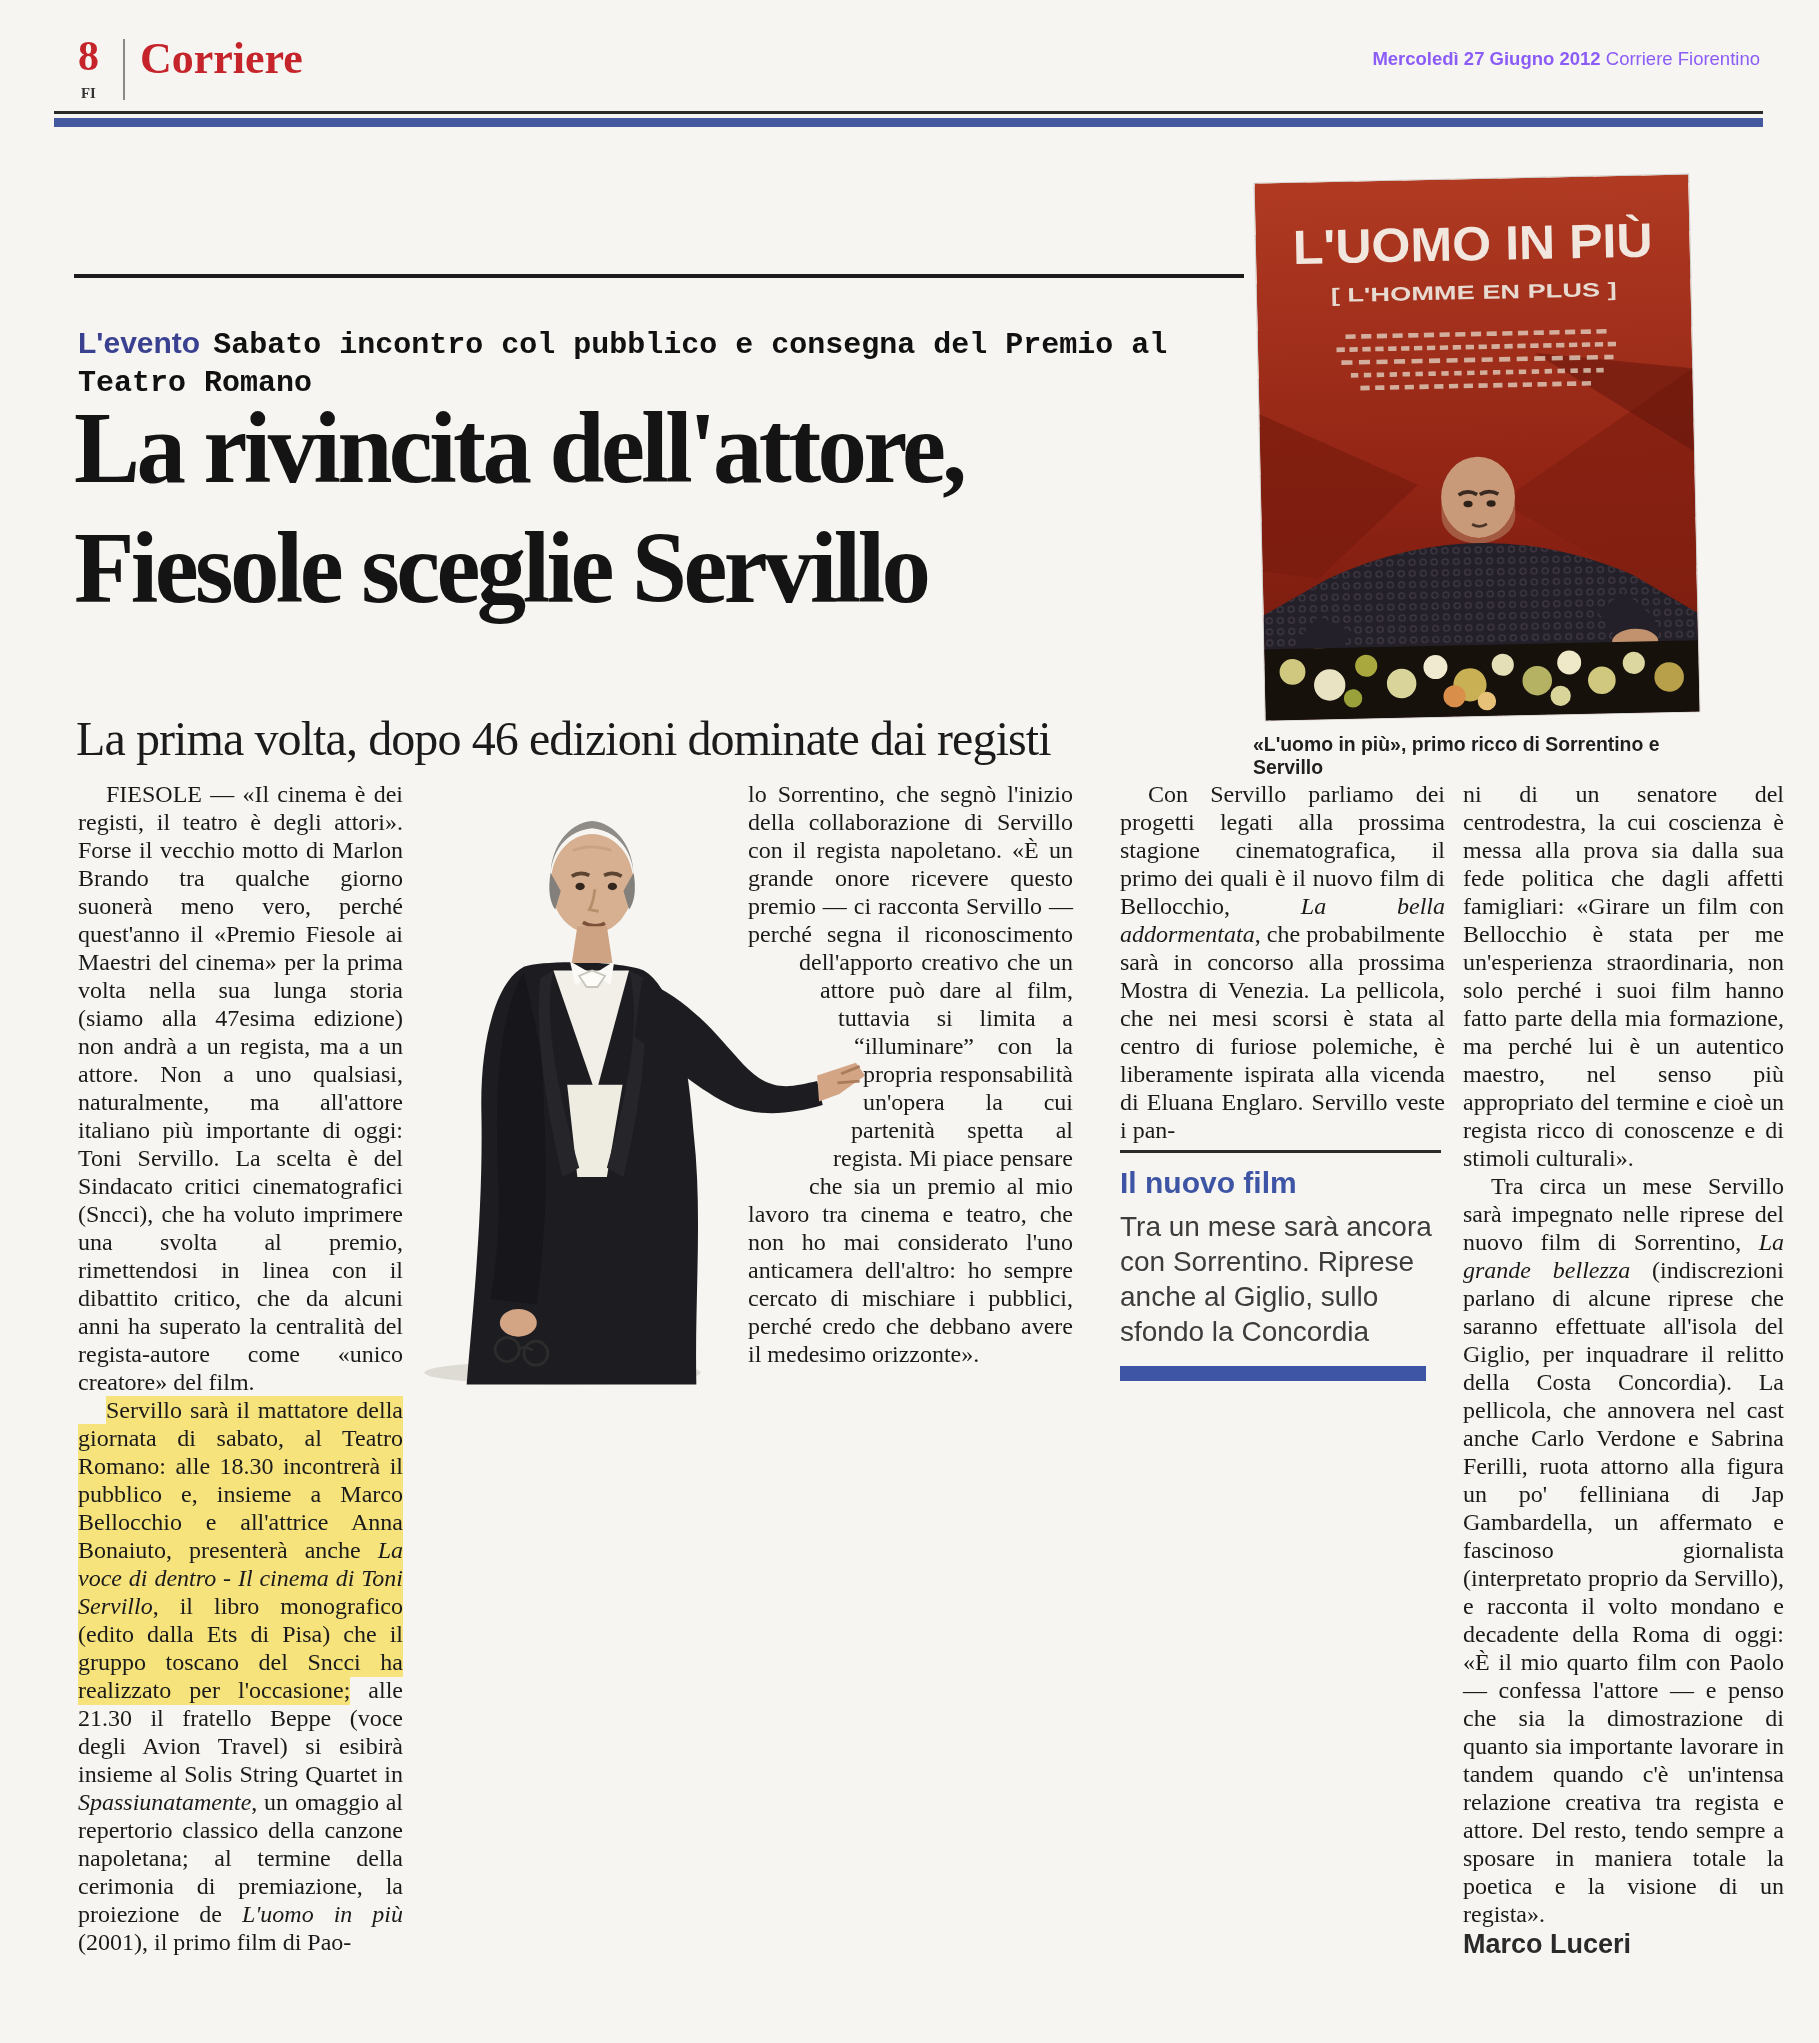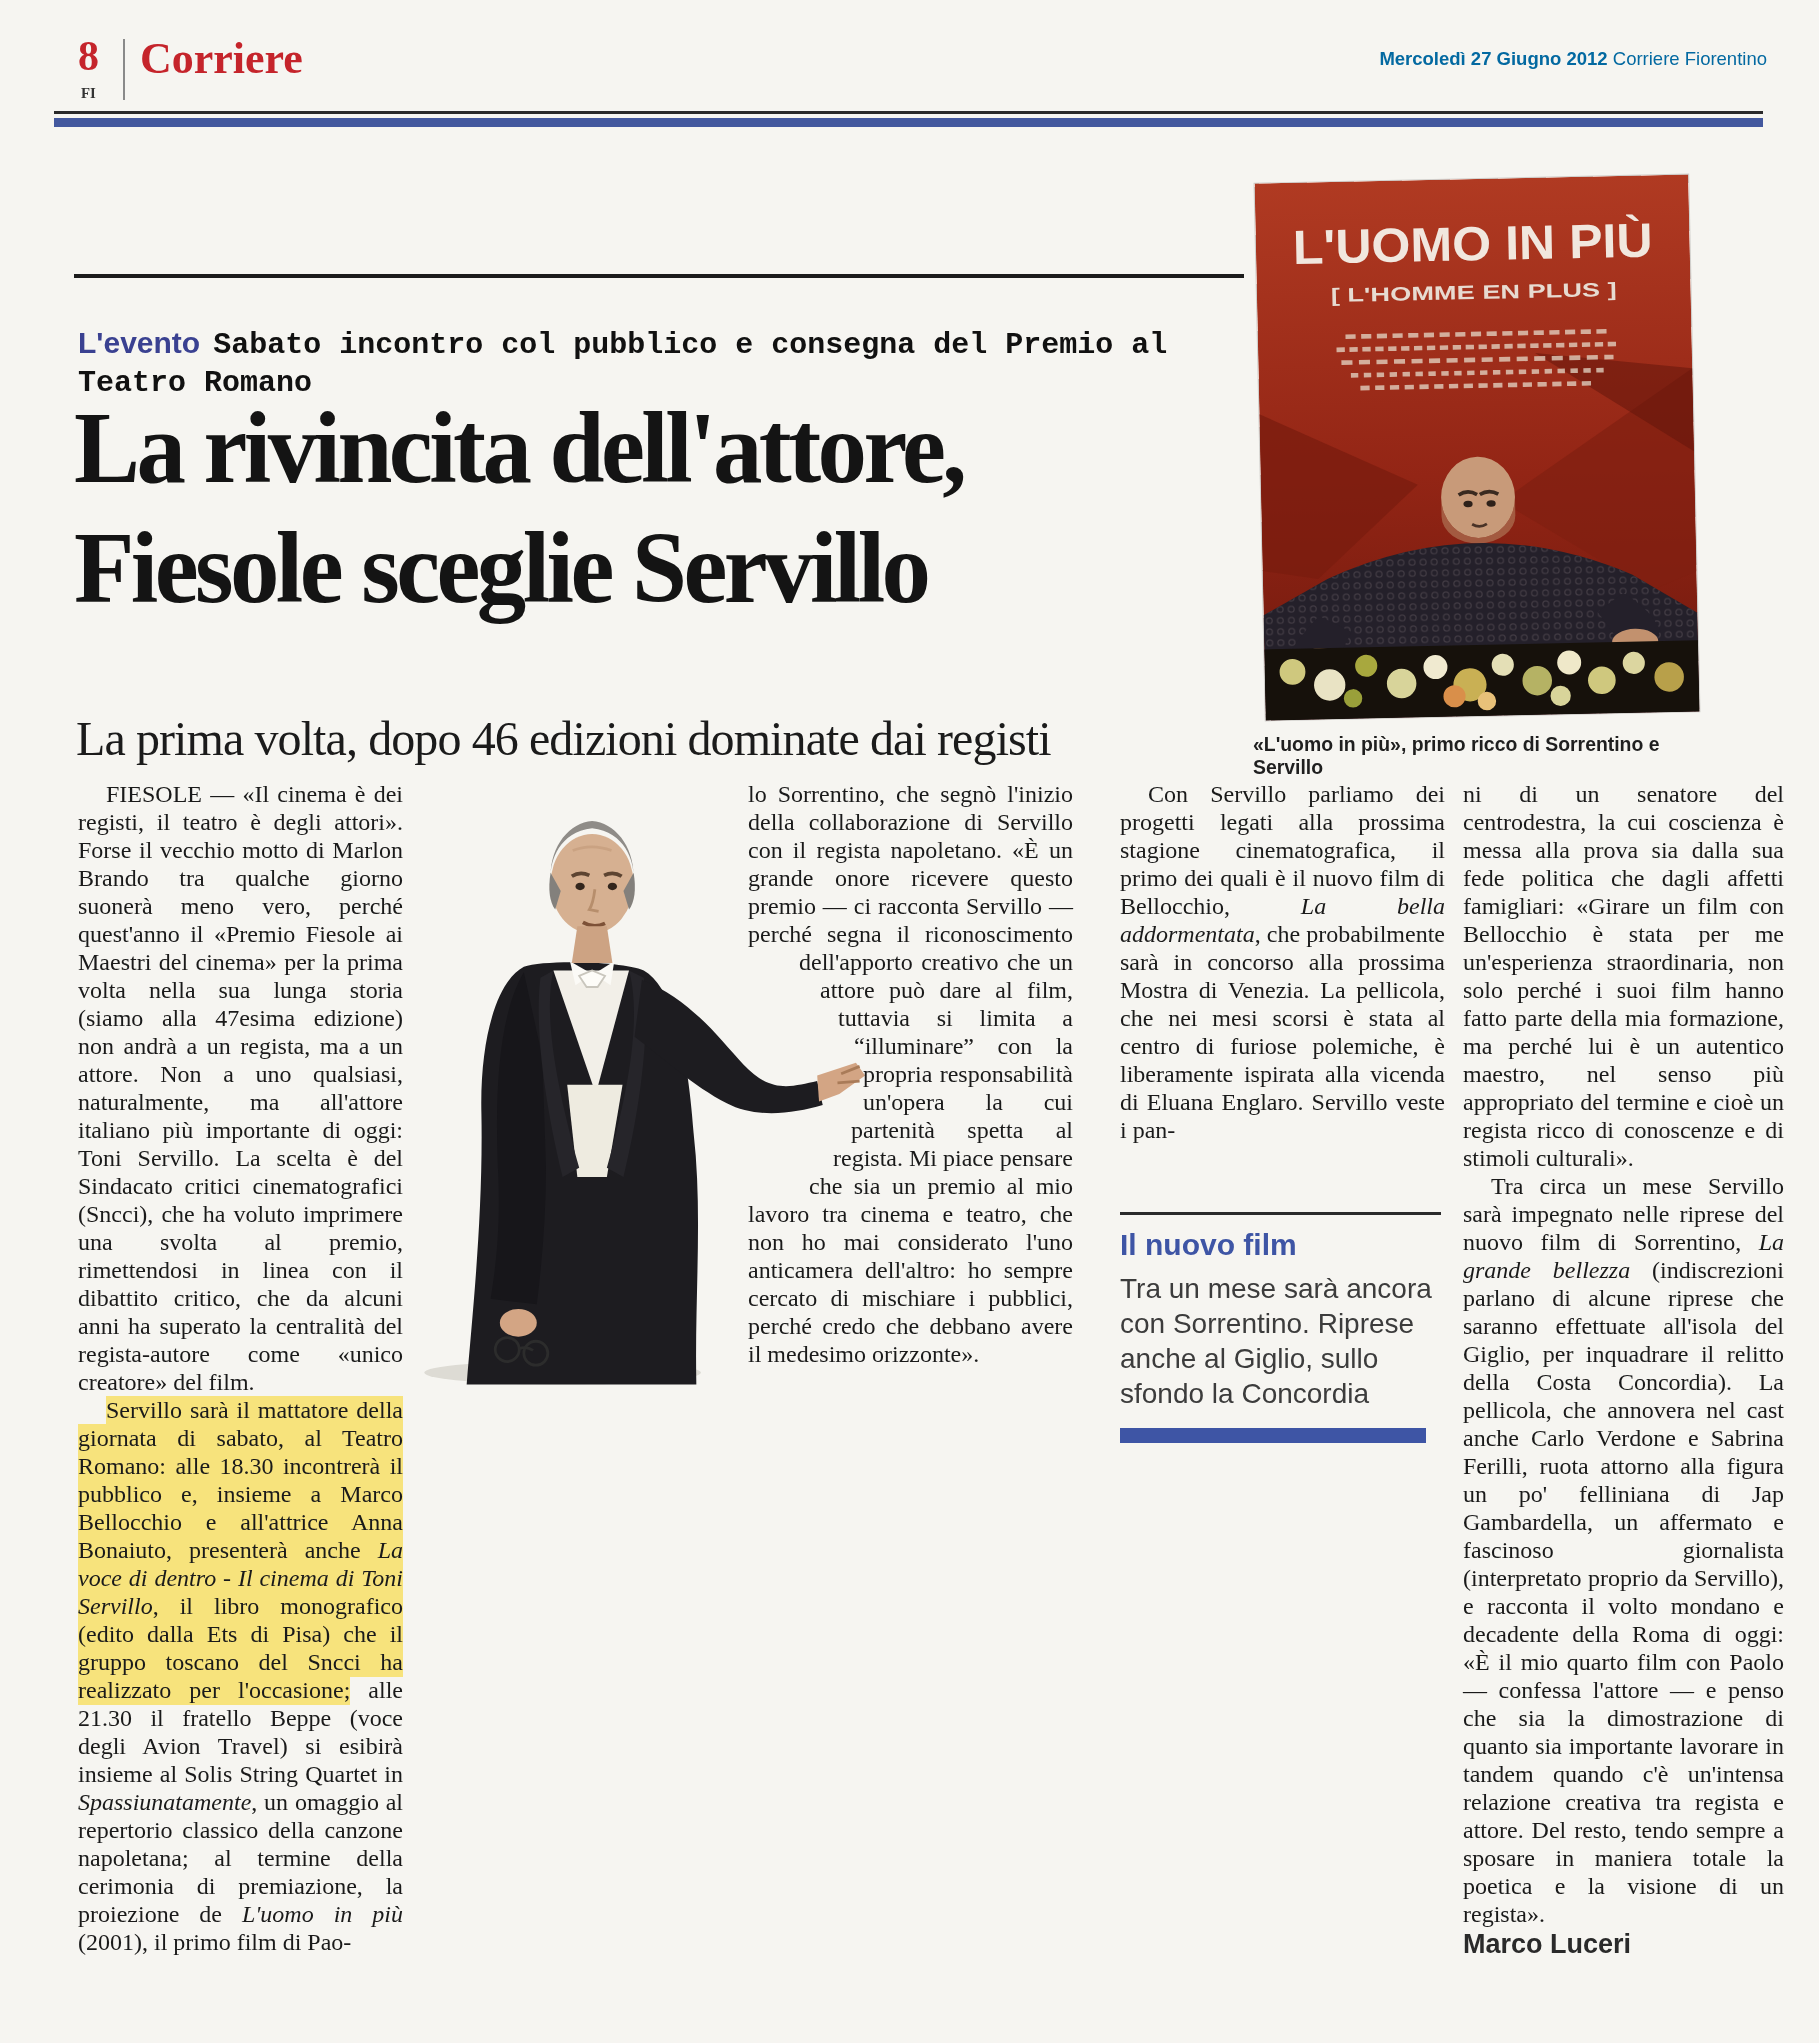--- a/index.html
+++ b/index.html
@@ -3,21 +3,21 @@
 <meta charset="utf-8">
 <style>
   html,body{margin:0;padding:0;background:#e8e6e0;}
   #page{position:relative;width:1819px;height:2043px;background:#f6f5f1;overflow:hidden;
         font-family:"Liberation Serif", serif;color:#1a1a1a;}
   
   .mast-num{position:absolute;left:78px;top:35px;font-size:42px;font-weight:bold;color:var(--red);line-height:1;}
   .mast-ed{position:absolute;left:81px;top:85px;font-size:14.8px;font-weight:bold;color:#333;}
   .mast-bar{position:absolute;left:123px;top:39px;width:1.8px;height:61px;background:#8a8a8a;}
   .mast-section{position:absolute;left:140px;top:37px;font-size:44px;font-weight:bold;color:var(--red);line-height:1;}
-  .mast-right{position:absolute;right:52px;top:48px;font-family:"Liberation Sans",sans-serif;font-size:18.5px;color:#0369a1;}
+  .mast-right{position:absolute;right:59px;top:48px;font-family:"Liberation Sans",sans-serif;font-size:18.5px;color:#8b5cf6;}
   .mast-right b{font-weight:bold;}
   .rule-thin{position:absolute;left:54px;top:111px;width:1709px;height:2.8px;background:#2a2a2a;}
   .rule-blue{position:absolute;left:54px;top:118px;width:1709px;height:9.2px;background:var(--blue);}
   
   .grande{position:absolute;left:78px;top:166px;font-size:89px;font-weight:bold;line-height:1.05;letter-spacing:-1.8px;}
   .grande .w1{color:#42519b;} .grande .w2{color:#5b67ad;margin-left:16.6px;}
   .rule-heavy{position:absolute;left:74px;top:274px;width:1170px;height:3.7px;background:#1c1c1c;}
   .kicker{position:absolute;left:78px;top:325px;font-family:"Liberation Sans",sans-serif;font-size:30px;line-height:1.2;width:1200px;}
   .kicker .lab{color:#3a4191;font-weight:bold;margin-right:13px;}
   .kicker .txt{color:#111;font-weight:bold;font-family:Liberation Mono, monospace;}
@@ -38,21 +38,21 @@
   .it{font-style:italic;}
   .hl{background:var(--hl);box-decoration-break:clone;-webkit-box-decoration-break:clone;padding:0.9px 0 1.8px;margin-top:46px;}
   #col1{left:78px;width:325px;}
   #col3{left:748px;width:325px;}
   #col4{left:1120px;width:325px;}
   #col5{left:1463px;width:321px;}
   .step{float:left;clear:left;height:28px;}
   
   .photo{position:absolute;left:415px;top:780px;width:452px;height:605px;}
   
-  .sidebox{position:absolute;left:1120px;top:1212px;width:321px;font-family:"Liberation Sans",sans-serif;}
+  .sidebox{position:absolute;left:1120px;top:1150px;width:321px;font-family:"Liberation Sans",sans-serif;}
   .sidebox .toprule{height:2.8px;background:#2b2b2b;margin-bottom:13px;}
   .sidebox .title{font-size:30px;font-weight:bold;color:var(--boxblue);margin:0 0 9.2px;}
   .sidebox .text{font-size:28px;line-height:35px;color:#3c3c3c;margin:0;}
   .sidebox .botbar{height:15.7px;background:var(--boxblue);margin-top:16.6px;width:306px;}
   
   .byline{font-family:"Liberation Sans",sans-serif;font-weight:bold;font-size:27px;color:#2a2a2a;
           text-align:left;padding-right:3.7px;margin-top:1.8px;}
 </style>
 </head>
 <body>

